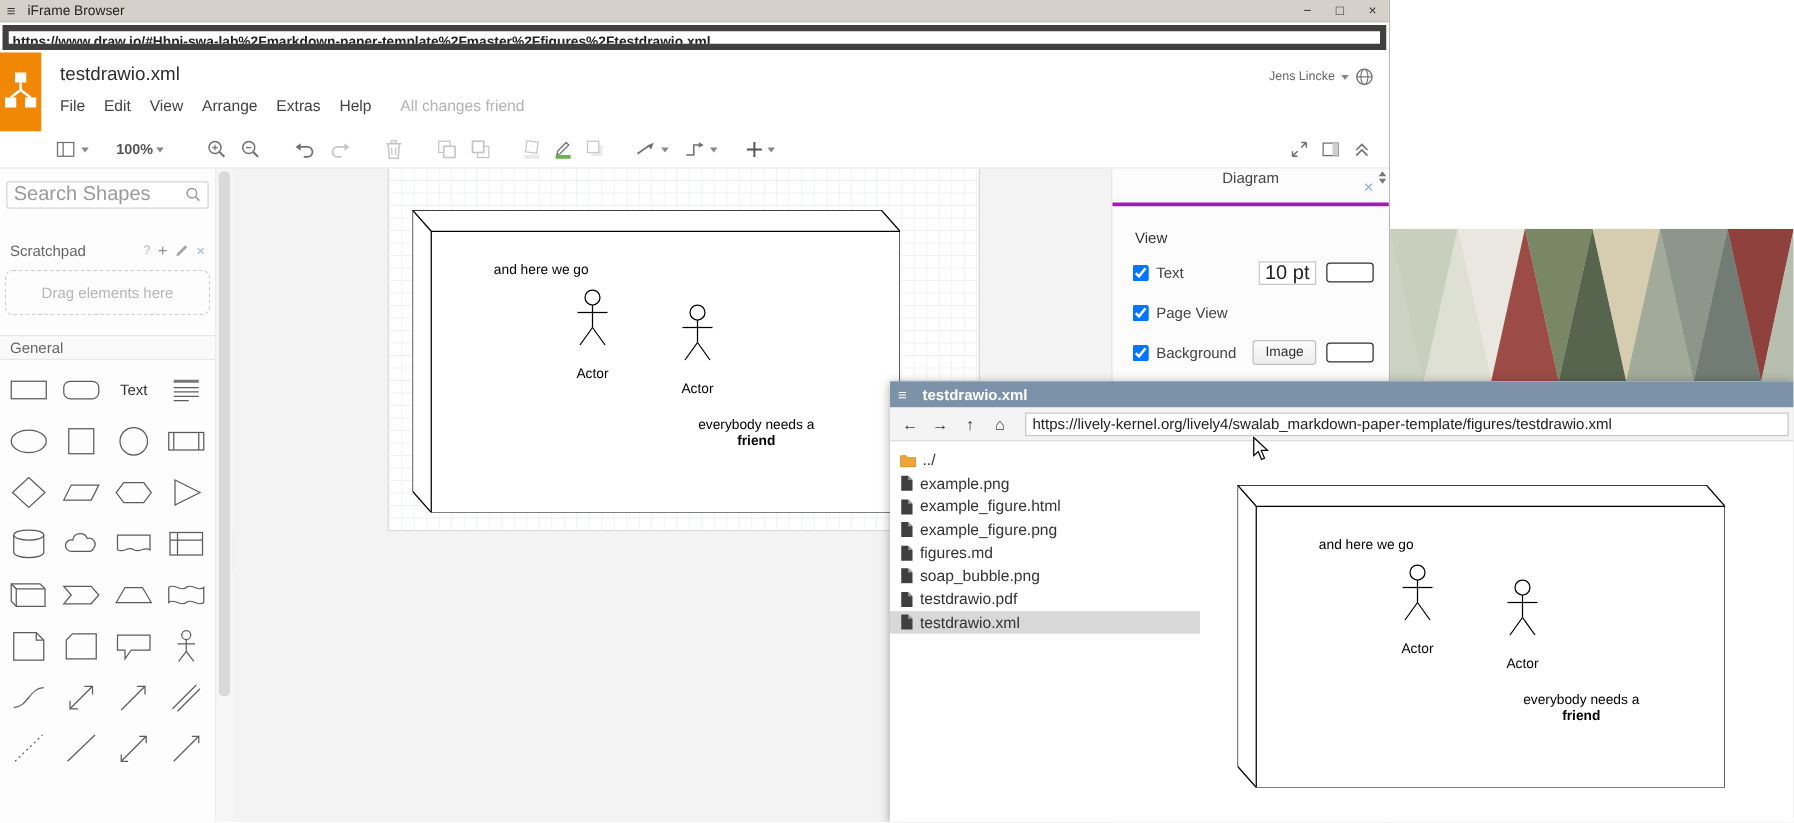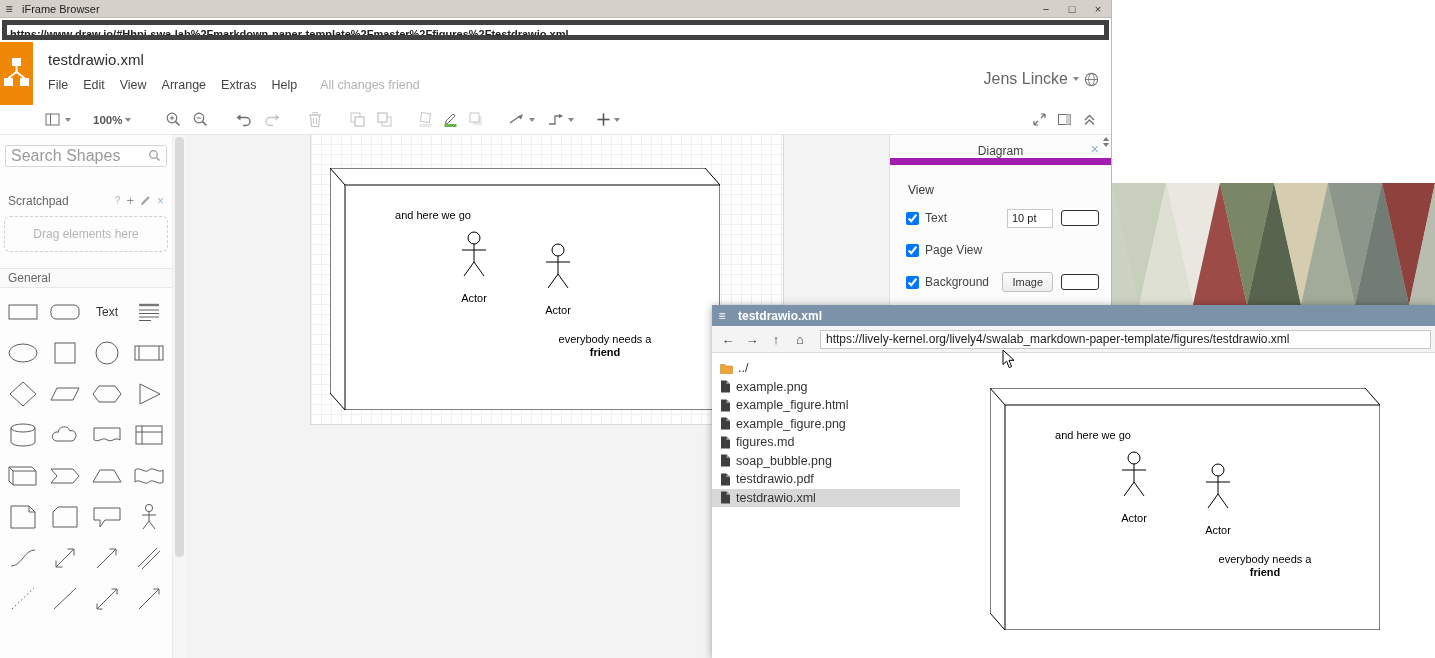--- a/index.html
+++ b/index.html
@@ -19,21 +19,21 @@
   .mw-urlbar { height:24px; padding:2px 2px; background:#fff; }
   .mw-url { height:20px; border:5px solid #404040; background:#fff; font-size:11px; line-height:18px; padding-left:3px; color:#222; white-space:nowrap; overflow:hidden;font-weight:bold; }
 
   
   .dio-header { position:relative; height:63px; background:#fff; }
   .dio-logo { position:absolute; left:0; top:0; width:33px; height:63px; background:#F08705; }
   .dio-title { position:absolute; left:48px; top:9px; font-size:15px; color:#2e2e2e; }
   .dio-menubar { position:absolute; left:48px; top:36px; display:flex; gap:15px; font-size:12.5px; color:#444; align-items:center; }
   .dio-menubar .menu { cursor:default; }
   .dio-status { color:#b3b3b3; margin-left:8px; }
-  .dio-user { position:absolute; right:12px; top:28px; display:flex; align-items:center; gap:5px; font-size:16px; color:#666; }
+  .dio-user { position:absolute; right:12px; top:12px; display:flex; align-items:center; gap:5px; font-size:10px; color:#666; }
   .caret { width:0; height:0; border-left:3.5px solid transparent; border-right:3.5px solid transparent; border-top:4px solid #888; display:inline-block; }
 
   
   .dio-toolbar { height:30px; border-bottom:1px solid #e5e5e5; display:flex; align-items:center; padding-left:44px; background:#fff;font-weight:bold; }
   .tb { display:inline-flex; align-items:center; gap:3px; cursor:default; }
   .tb svg { display:block; }
   .dim { opacity:.4; }
   .zoomtext { font-size:11.5px; color:#555; }
   .tb-right { margin-left:auto; display:flex; gap:10px; margin-right:14px; }
 
@@ -64,27 +64,27 @@
   
   .canvas { position:absolute; left:186px; right:222px; top:0; bottom:0; background:#f3f3f3; overflow:hidden; }
   .page { position:absolute; left:124px; top:-12px; width:474px; height:302px; background:#fff; border:1px solid #d9d9d9;
           background-image:linear-gradient(to right,#eef1f4 1px,transparent 1px),linear-gradient(to bottom,#eef1f4 1px,transparent 1px);
           background-size:10px 10px; }
   .diagram-svg { position:absolute; left:144px; top:33px; }
   .diagram-svg text, .preview-svg text { stroke:none; fill:#000; font-family:"Liberation Sans",sans-serif; font-size:11px; }
 
   
   .fpanel { position:absolute; right:0; top:0; bottom:0; width:222px; background:#fcfcfc; border-left:1px solid #e2e2e2; font-size:12px; color:#444; }
-  .fp-tabs { height:30px; border-bottom:7px solid #a21caf; display:flex; align-items:flex-end; justify-content:center; position:relative; background:#fcfcfc; }
+  .fp-tabs { height:30px; border-bottom:3px solid #a21caf; display:flex; align-items:flex-start; justify-content:center; position:relative; background:#fcfcfc; }
   .fp-close { position:absolute; right:12px; top:6px; color:#8fb0cf; font-size:14px; cursor:default; }
   .fp-section { padding:18px 0 0 18px; color:#333; }
   .fp-row { display:flex; align-items:center; margin-top:10px; padding-left:16px; height:22px; }
   .fp-row input[type=checkbox] { width:13px; height:13px; margin:0; }
   .fp-row label { margin-left:6px; }
-  .spinbox { margin-left:auto; width:46px; height:19px; border:1px solid #c9c9c9; background:#fff; font-size:11px; line-height:17px; padding-left:4px; position:relative; color:#222; }
+  .spinbox { margin-left:auto; width:46px; height:19px; border:1px solid #c9c9c9; background:#fff; font-size:16px; line-height:17px; padding-left:4px; position:relative; color:#222; }
   .spin-arrows { position:absolute; right:2px; top:2px; display:flex; flex-direction:column; gap:2px; }
   .spin-arrows i { width:0; height:0; border-left:3px solid transparent; border-right:3px solid transparent; display:block; }
   .spin-up { border-bottom:4px solid #777; }
   .spin-down { border-top:4px solid #777; }
   .swatch { width:38px; height:16px; border:1.5px solid #2f2f2f; border-radius:3px; background:#fff; margin:0 12px 0 8px; }
   .img-btn { margin-left:auto; height:20px; padding:0 9px; border:1px solid #bfbfbf; border-radius:3px; background:linear-gradient(#fdfdfd,#ececec); font-size:11px; color:#333; line-height:18px; }
 
   
   .file-window { position:absolute; left:712px; top:305px; width:723px; height:353px; background:#fff; box-shadow:0 1px 8px rgba(0,0,0,.35); }
   .fw-titlebar { height:21px; background:#7b92a8; display:flex; align-items:center; color:#fff; }

